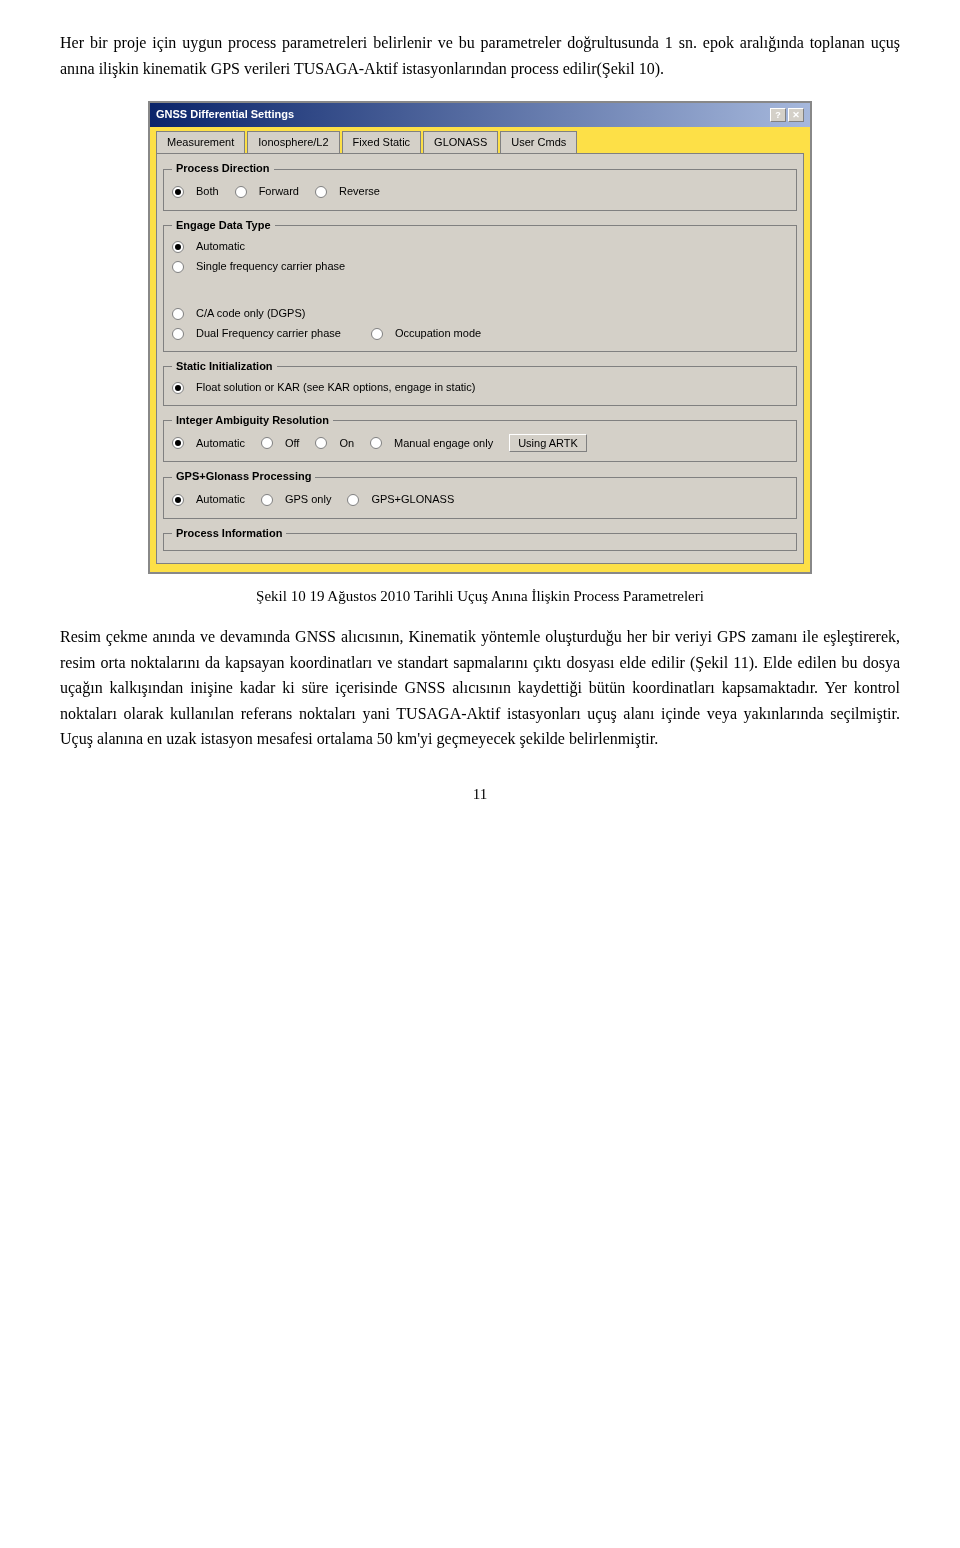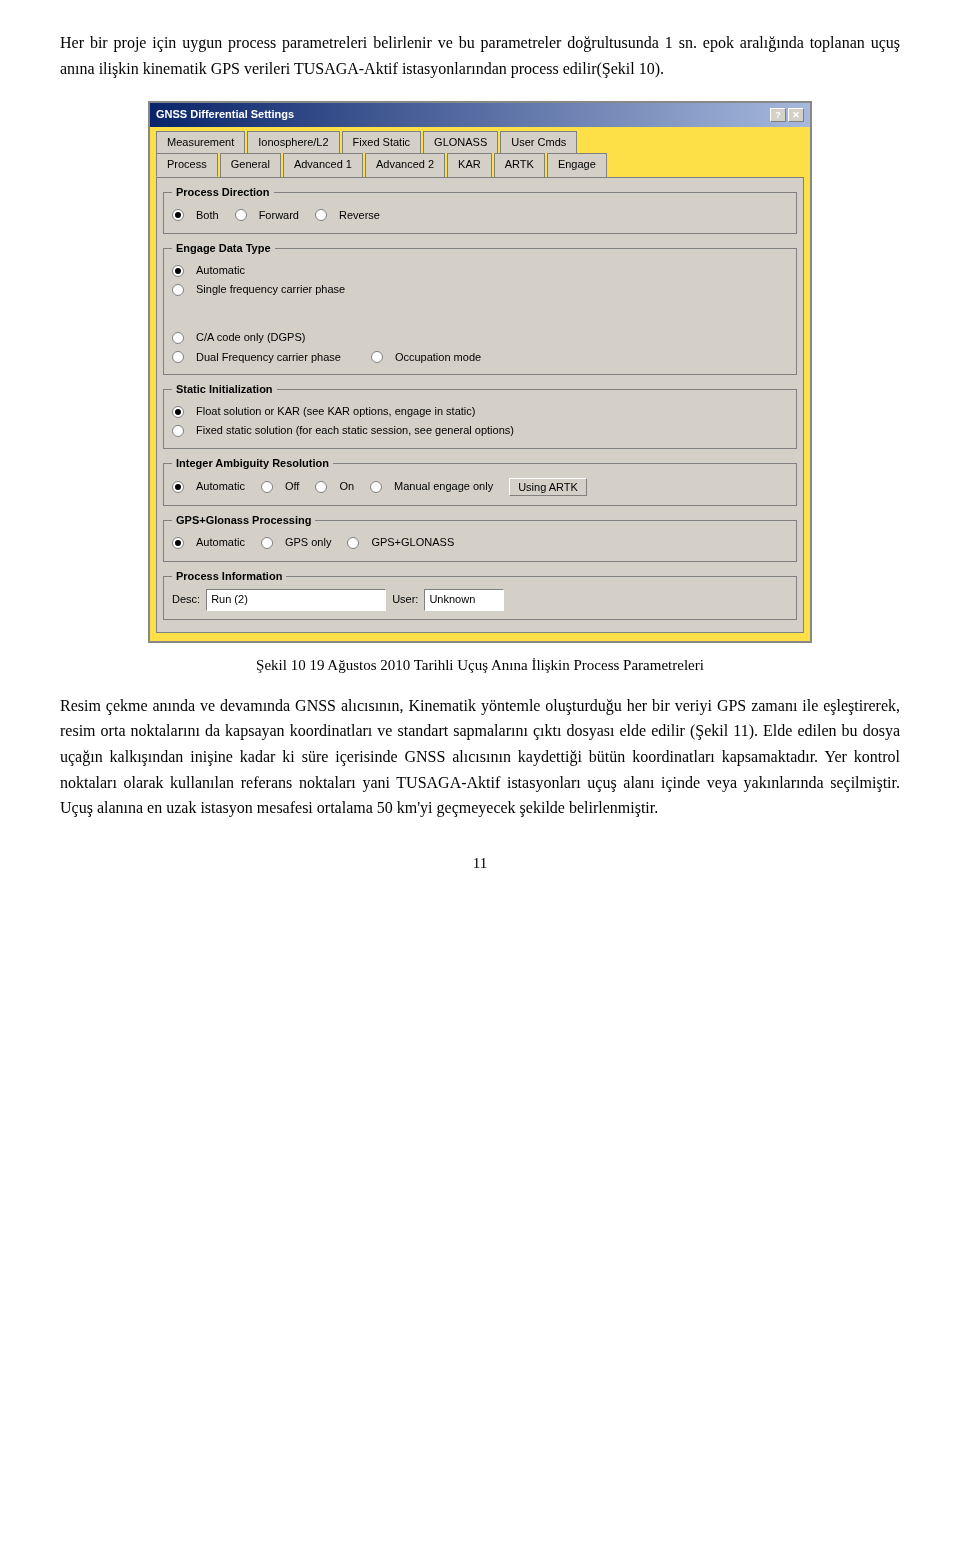--- a/index.html
+++ b/index.html
@@ -210,29 +210,20 @@
     <div class="dialog-content">
 
       <div class="tabs-wrapper">
         <div class="tab-row">
           <div class="tab">Measurement</div>
           <div class="tab">Ionosphere/L2</div>
           <div class="tab">Fixed Static</div>
           <div class="tab">GLONASS</div>
           <div class="tab">User Cmds</div>
         </div>
-        <div class="tab-row">
-          <div class="tab active">Process</div>
-          <div class="tab">General</div>
-          <div class="tab">Advanced 1</div>
-          <div class="tab">Advanced 2</div>
-          <div class="tab">KAR</div>
-          <div class="tab">ARTK</div>
-          <div class="tab">Engage</div>
-        </div>
       </div>
 
       <div class="tab-content">
 
         <fieldset class="group-box">
           <legend>Process Direction</legend>
           <div class="radio-group">
             <div class="radio-item">
               <div class="radio-input checked"></div>
               <span>Both</span>
@@ -278,24 +269,20 @@
           </div>
         </fieldset>
 
         <fieldset class="group-box">
           <legend>Static Initialization</legend>
           <div class="radio-col">
             <div class="radio-item">
               <div class="radio-input checked"></div>
               <span>Float solution or KAR (see KAR options, engage in static)</span>
             </div>
-            <div class="radio-item">
-              <div class="radio-input"></div>
-              <span>Fixed static solution (for each static session, see general options)</span>
-            </div>
           </div>
         </fieldset>
 
         <fieldset class="group-box">
           <legend>Integer Ambiguity Resolution</legend>
           <div class="radio-group">
             <div class="radio-item">
               <div class="radio-input checked"></div>
               <span>Automatic</span>
             </div>
@@ -328,26 +315,20 @@
             </div>
             <div class="radio-item">
               <div class="radio-input"></div>
               <span>GPS+GLONASS</span>
             </div>
           </div>
         </fieldset>
 
         <fieldset class="group-box">
           <legend>Process Information</legend>
-          <div class="info-row">
-            <span class="info-label">Desc:</span>
-            <div class="info-field">Run (2)</div>
-            <span class="info-label">User:</span>
-            <div class="info-field" style="min-width:80px;">Unknown</div>
-          </div>
         </fieldset>
 
 
       </div>
     </div>
   </div>
 </div>
 
 <div class="figure-caption">
   <span>Şekil 10 19 Ağustos 2010 Tarihli Uçuş Anına İlişkin Process Parametreleri</span>

